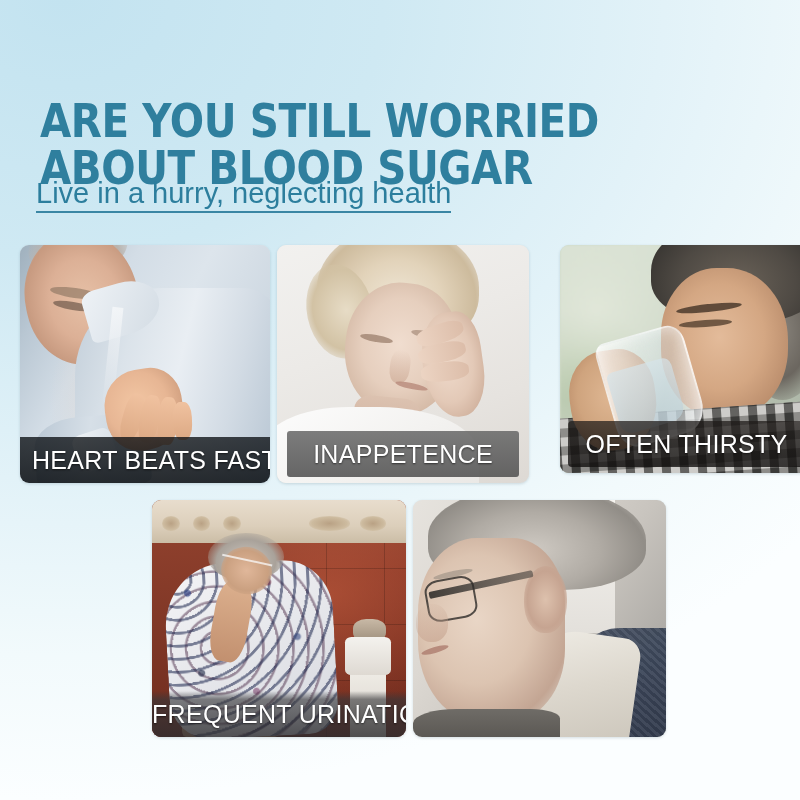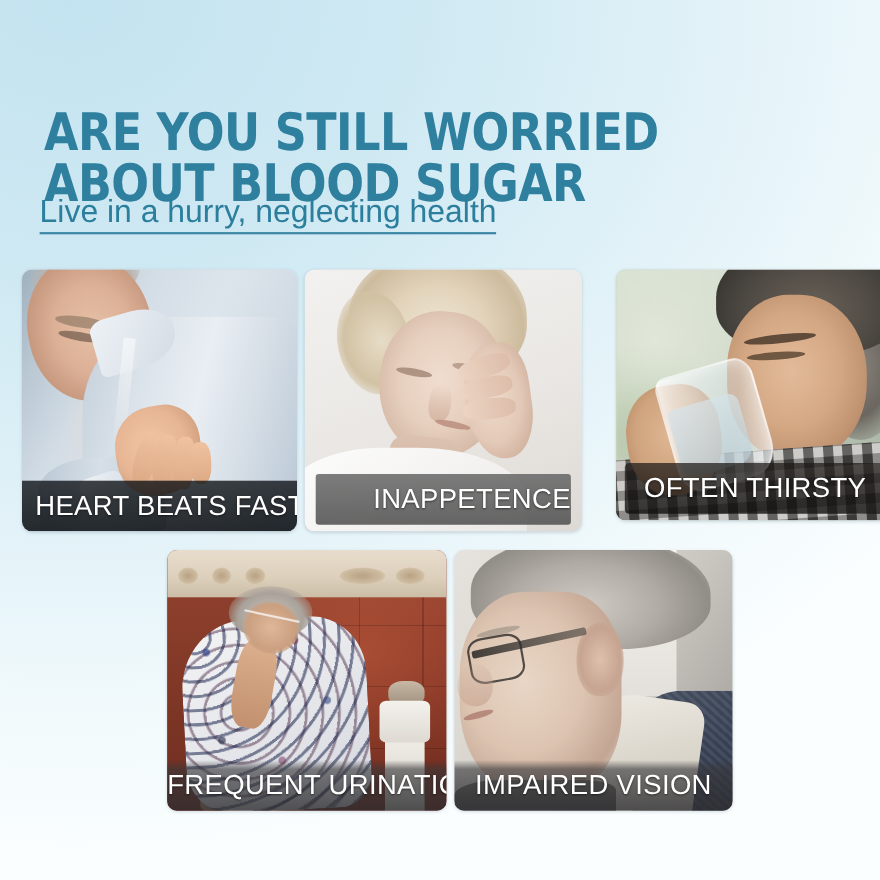--- a/index.html
+++ b/index.html
@@ -85,21 +85,21 @@
     text-shadow: 0 1px 2px rgba(0,0,0,0.55);
   }
   .cap-dark {
     background: linear-gradient(180deg, rgba(12,16,20,0.78) 0%, rgba(8,12,16,0.86) 100%);
     text-align: left;
     padding-left: 12px;
     box-sizing: border-box;
   }
   .cap-grey {
     background: linear-gradient(180deg, rgba(104,104,104,0.86) 0%, rgba(86,86,86,0.9) 100%);
-    text-align: right;
+    text-align: center;
   }
   .cap-grey-inset {
     left: 10px; right: 10px; bottom: 6px;
     border-radius: 3px;
   }
   .cap-dark-inset {
     left: 8px; right: 8px; bottom: 6px;
     border-radius: 4px;
     background: linear-gradient(180deg, rgba(30,26,24,0.72) 0%, rgba(18,16,15,0.8) 100%);
     text-align: center;
@@ -573,16 +573,15 @@
       <div class="hair"></div>
       <div class="face"></div>
       <div class="ear"></div>
       <div class="brow"></div>
       <div class="glasses"></div>
       <div class="lens"></div>
       <div class="nose"></div>
       <div class="mouth"></div>
       <div class="shoulder"></div>
     </div>
-    <div class="caption cap-grey cap-shade">IMPAIRED VISION</div>
   </div>
 
 </div>
 
 </body></html>

